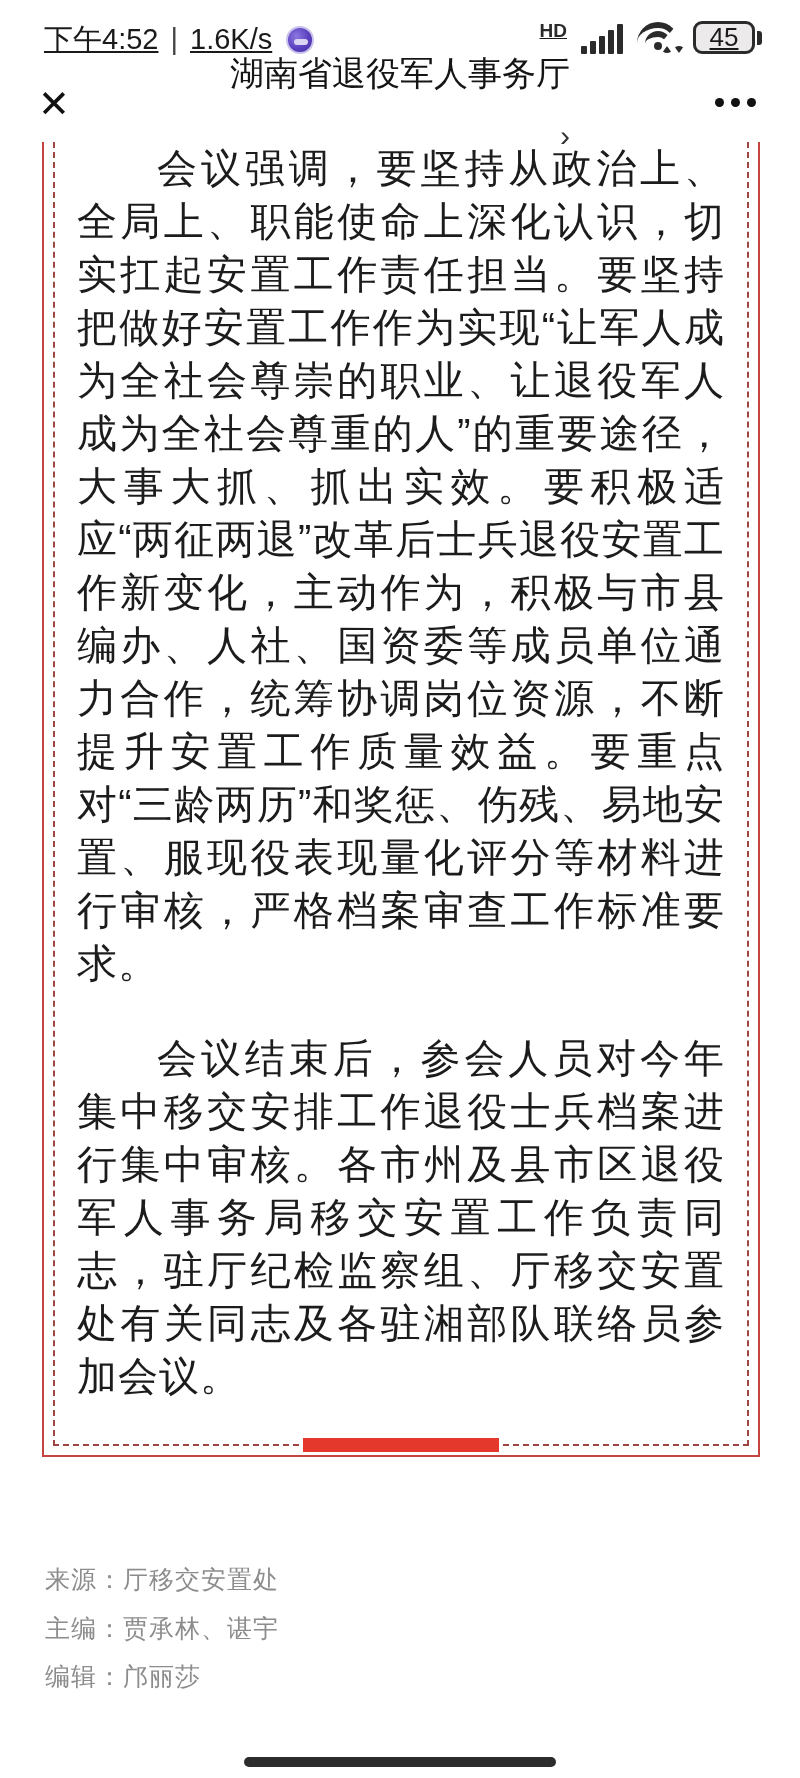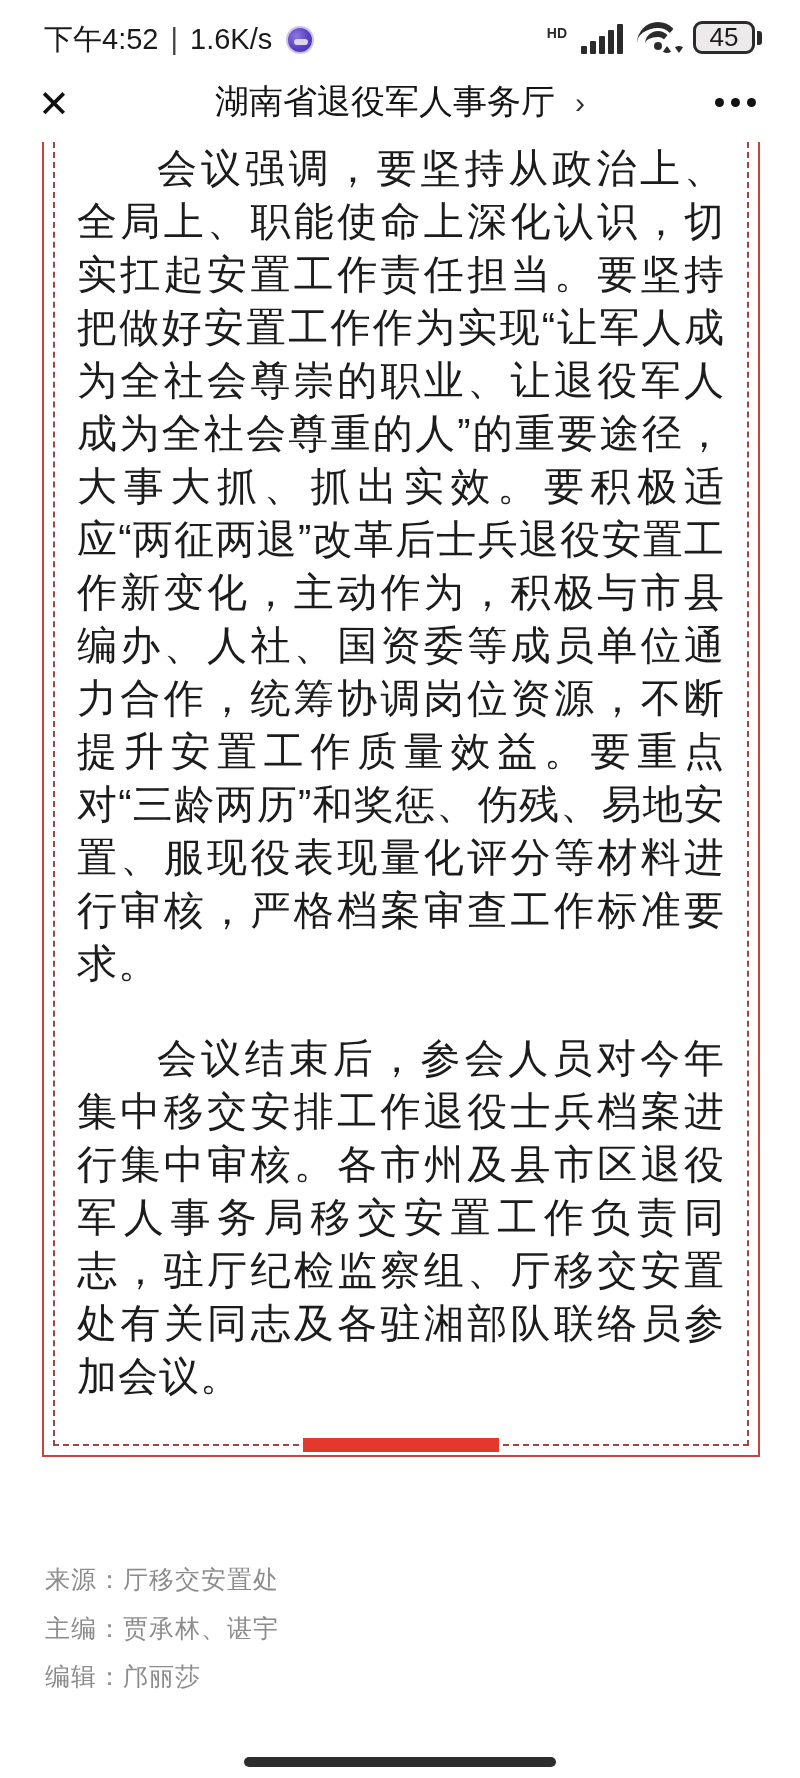--- a/index.html
+++ b/index.html
@@ -3,35 +3,35 @@
 <meta charset="utf-8">
 <style>
   * { box-sizing: border-box; margin: 0; padding: 0; }
   html, body { width: 800px; height: 1778px; background: #ffffff; overflow: hidden; }
   body { font-family: "Liberation Sans", sans-serif; position: relative; }
 
   
   .status-bar {
     position: absolute; top: 0; left: 0; right: 0; height: 64px;
     display: flex; align-items: center; justify-content: space-between;
-    padding: 15px 38px 0 44px; color: #1a1a1a;
+    padding: 15px 38px 0 44px; color: #1a1a1a; text-decoration: underline;
   }
   .sb-left { display: flex; align-items: center; gap: 10px; font-size: 29px; }
   .sb-sep { color: #444; font-weight: 300; padding: 0 2px; }
   .notif-icon {
     width: 28px; height: 28px; border-radius: 50%;
     background: radial-gradient(circle at 35% 35%, #8d78e0 0%, #5a3fbf 55%, #472fa0 100%);
     border: 2px solid #c9c2ea; position: relative; margin-left: 4px;
   }
   .notif-icon::after {
     content: ""; position: absolute; left: 6px; top: 11px; width: 14px; height: 6px;
     background: #d9d4f2; border-radius: 3px;
   }
   .sb-right { display: flex; align-items: flex-end; gap: 14px; padding-bottom: 4px; }
-  .hd-label { font-size: 14px; font-weight: 700; color: #2b2b2b; line-height: 1; margin-bottom: 14px; }
+  .hd-label { font-size: 19px; font-weight: 700; color: #2b2b2b; line-height: 1; margin-bottom: 14px; }
   .signal { display: flex; align-items: flex-end; gap: 3px; height: 30px; }
   .signal i { display: block; width: 6px; background: #2b2b2b; border-radius: 1px; }
   .signal i:nth-child(1){height:8px}.signal i:nth-child(2){height:13px}
   .signal i:nth-child(3){height:18px}.signal i:nth-child(4){height:24px}
   .signal i:nth-child(5){height:30px}
   .wifi { position: relative; width: 42px; height: 32px; }
   .wifi span {
     position: absolute; left: 50%; transform: translateX(-50%);
     border: solid #2b2b2b; border-width: 5px 5px 0 0; border-radius: 50%;
     border-color: #2b2b2b transparent transparent transparent; border-style: solid;
@@ -52,21 +52,21 @@
 
   
   .nav-bar { position: absolute; top: 64px; left: 0; right: 0; height: 76px; background: #fff; }
   .nav-close {
     position: absolute; left: 28px; top: 14px; width: 52px; height: 52px;
     font-size: 38px; font-weight: 300; color: #111; line-height: 52px; text-align: center;
     background: none; border: none; font-family: inherit; cursor: pointer;
   }
   .nav-title {
     position: absolute; left: 50%; top: 50%; transform: translate(-50%, -50%);
-    display: flex; align-items: center; gap: 20px; white-space: nowrap; cursor: pointer;
+    display: flex; align-items: flex-end; gap: 20px; white-space: nowrap; cursor: pointer; flex-direction: column;
   }
   .nav-title .t { font-size: 34px; color: #151515; font-weight: 500; }
   .nav-title .chev { font-size: 30px; color: #333; font-weight: 400; margin-top: 2px; }
   .nav-more {
     position: absolute; right: 30px; top: 12px; height: 52px; width: 70px;
     background: none; border: none; cursor: pointer;
     display: flex; align-items: center; justify-content: center; gap: 7px;
   }
   .nav-more i { width: 9px; height: 9px; border-radius: 50%; background: #111; display: block; }
 

